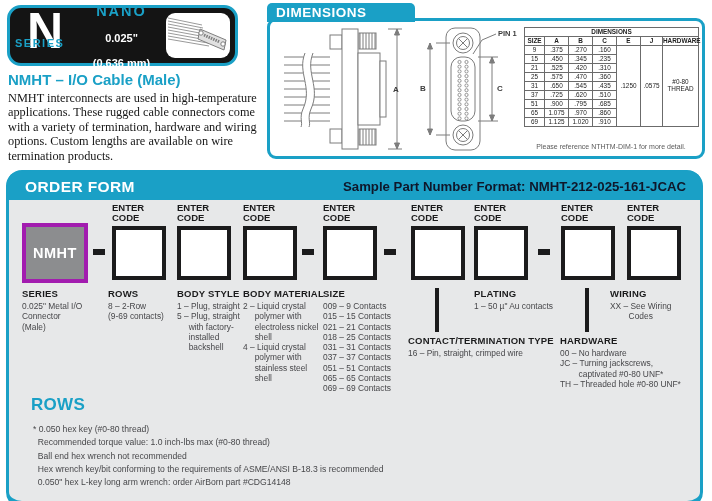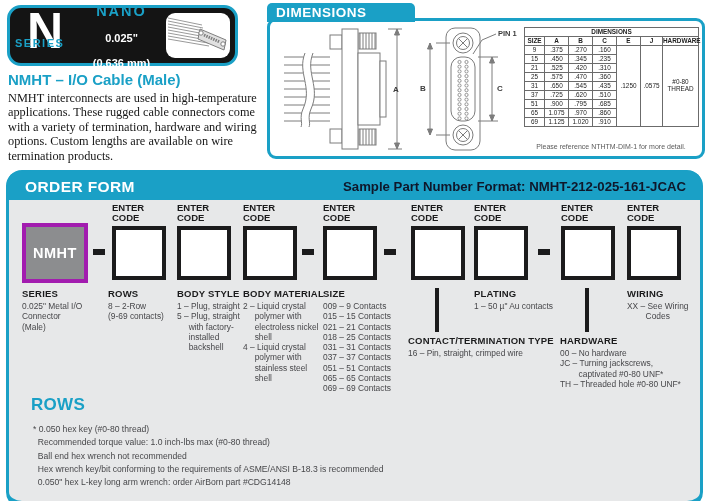--- a/index.html
+++ b/index.html
@@ -423,21 +423,21 @@
     </div>
     <div class="col-text" style="left:551px; top:162px; width:150px">
       <div class="col-head">HARDWARE</div>
       <div class="col-lines">
           <div class="line">00 – No hardware</div>
           <div class="line">JC – Turning jackscrews,</div>
           <div class="line">        captivated #0-80 UNF*</div>
           <div class="line">TH – Threaded hole #0-80 UNF*</div>
         </div>
     </div>
-    <div class="col-text" style="left:618px; top:115px; width:72px">
+    <div class="col-text" style="left:601px; top:115px; width:72px">
       <div class="col-head">WIRING</div>
       <div class="col-lines">
           <div class="line">XX – See Wiring</div>
           <div class="line">        Codes</div>
         </div>
     </div>
 
     <div id="notes-title">ROWS</div>
     <div id="notes-lines">
         <div class="line">* 0.050 hex key (#0-80 thread)</div>

